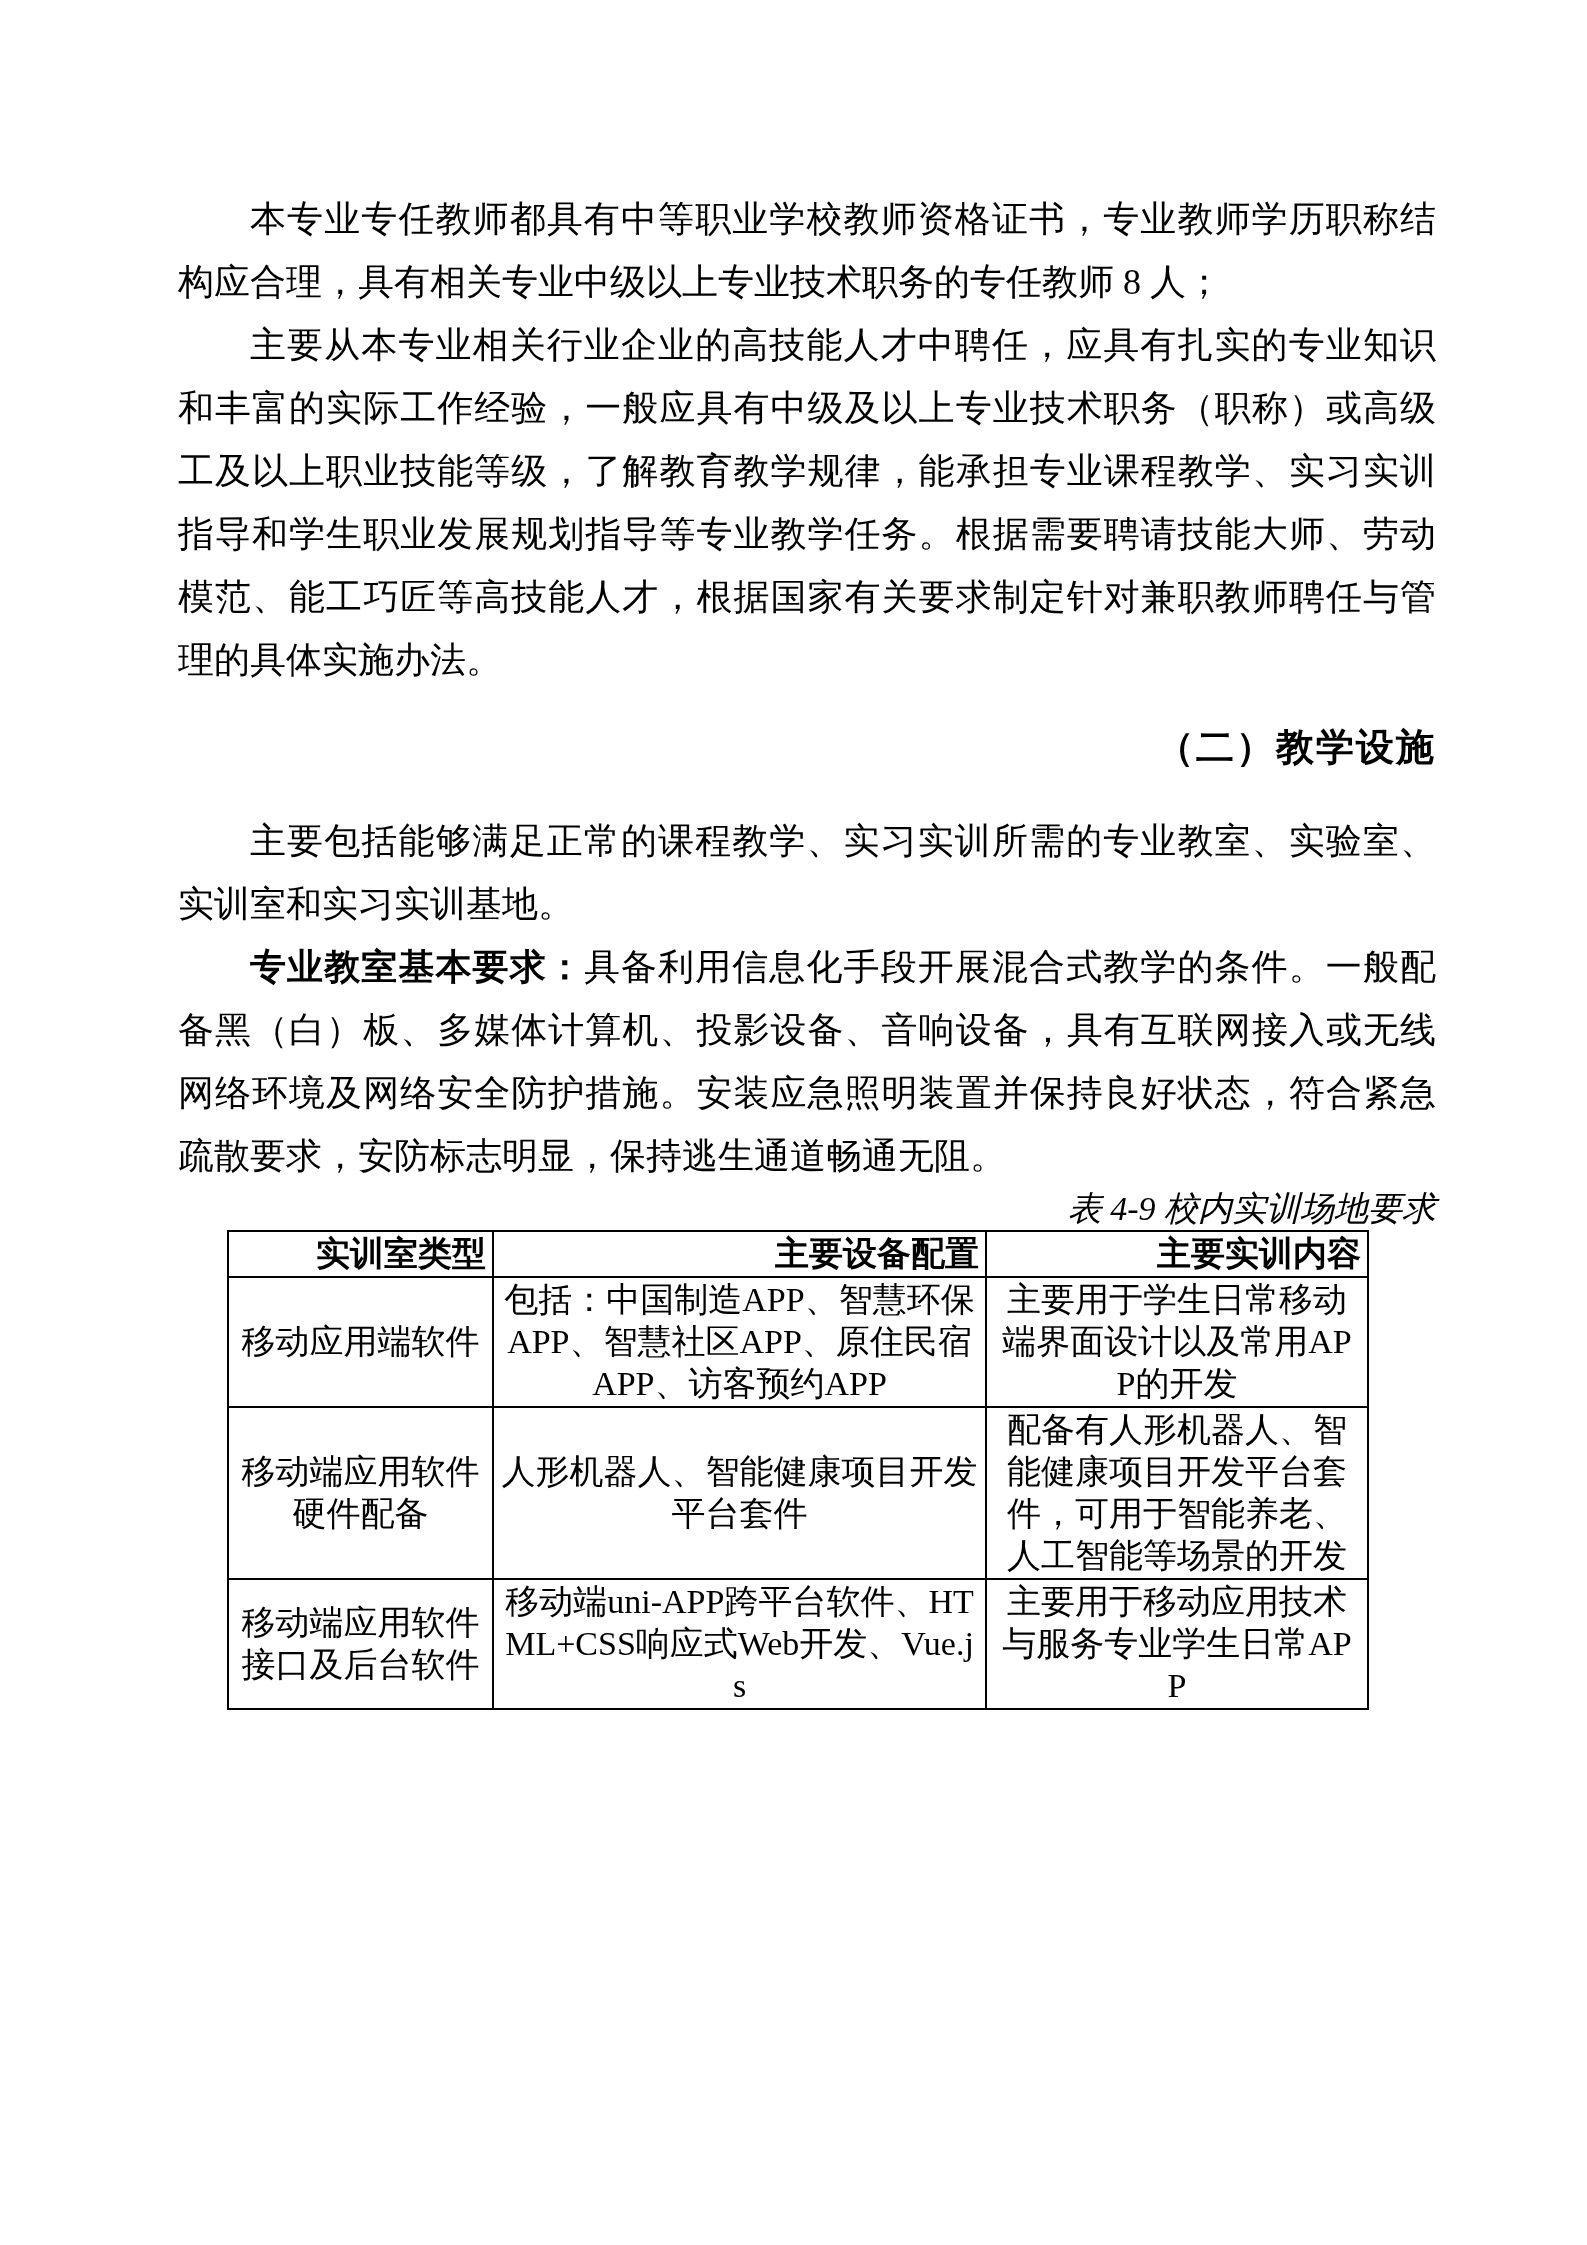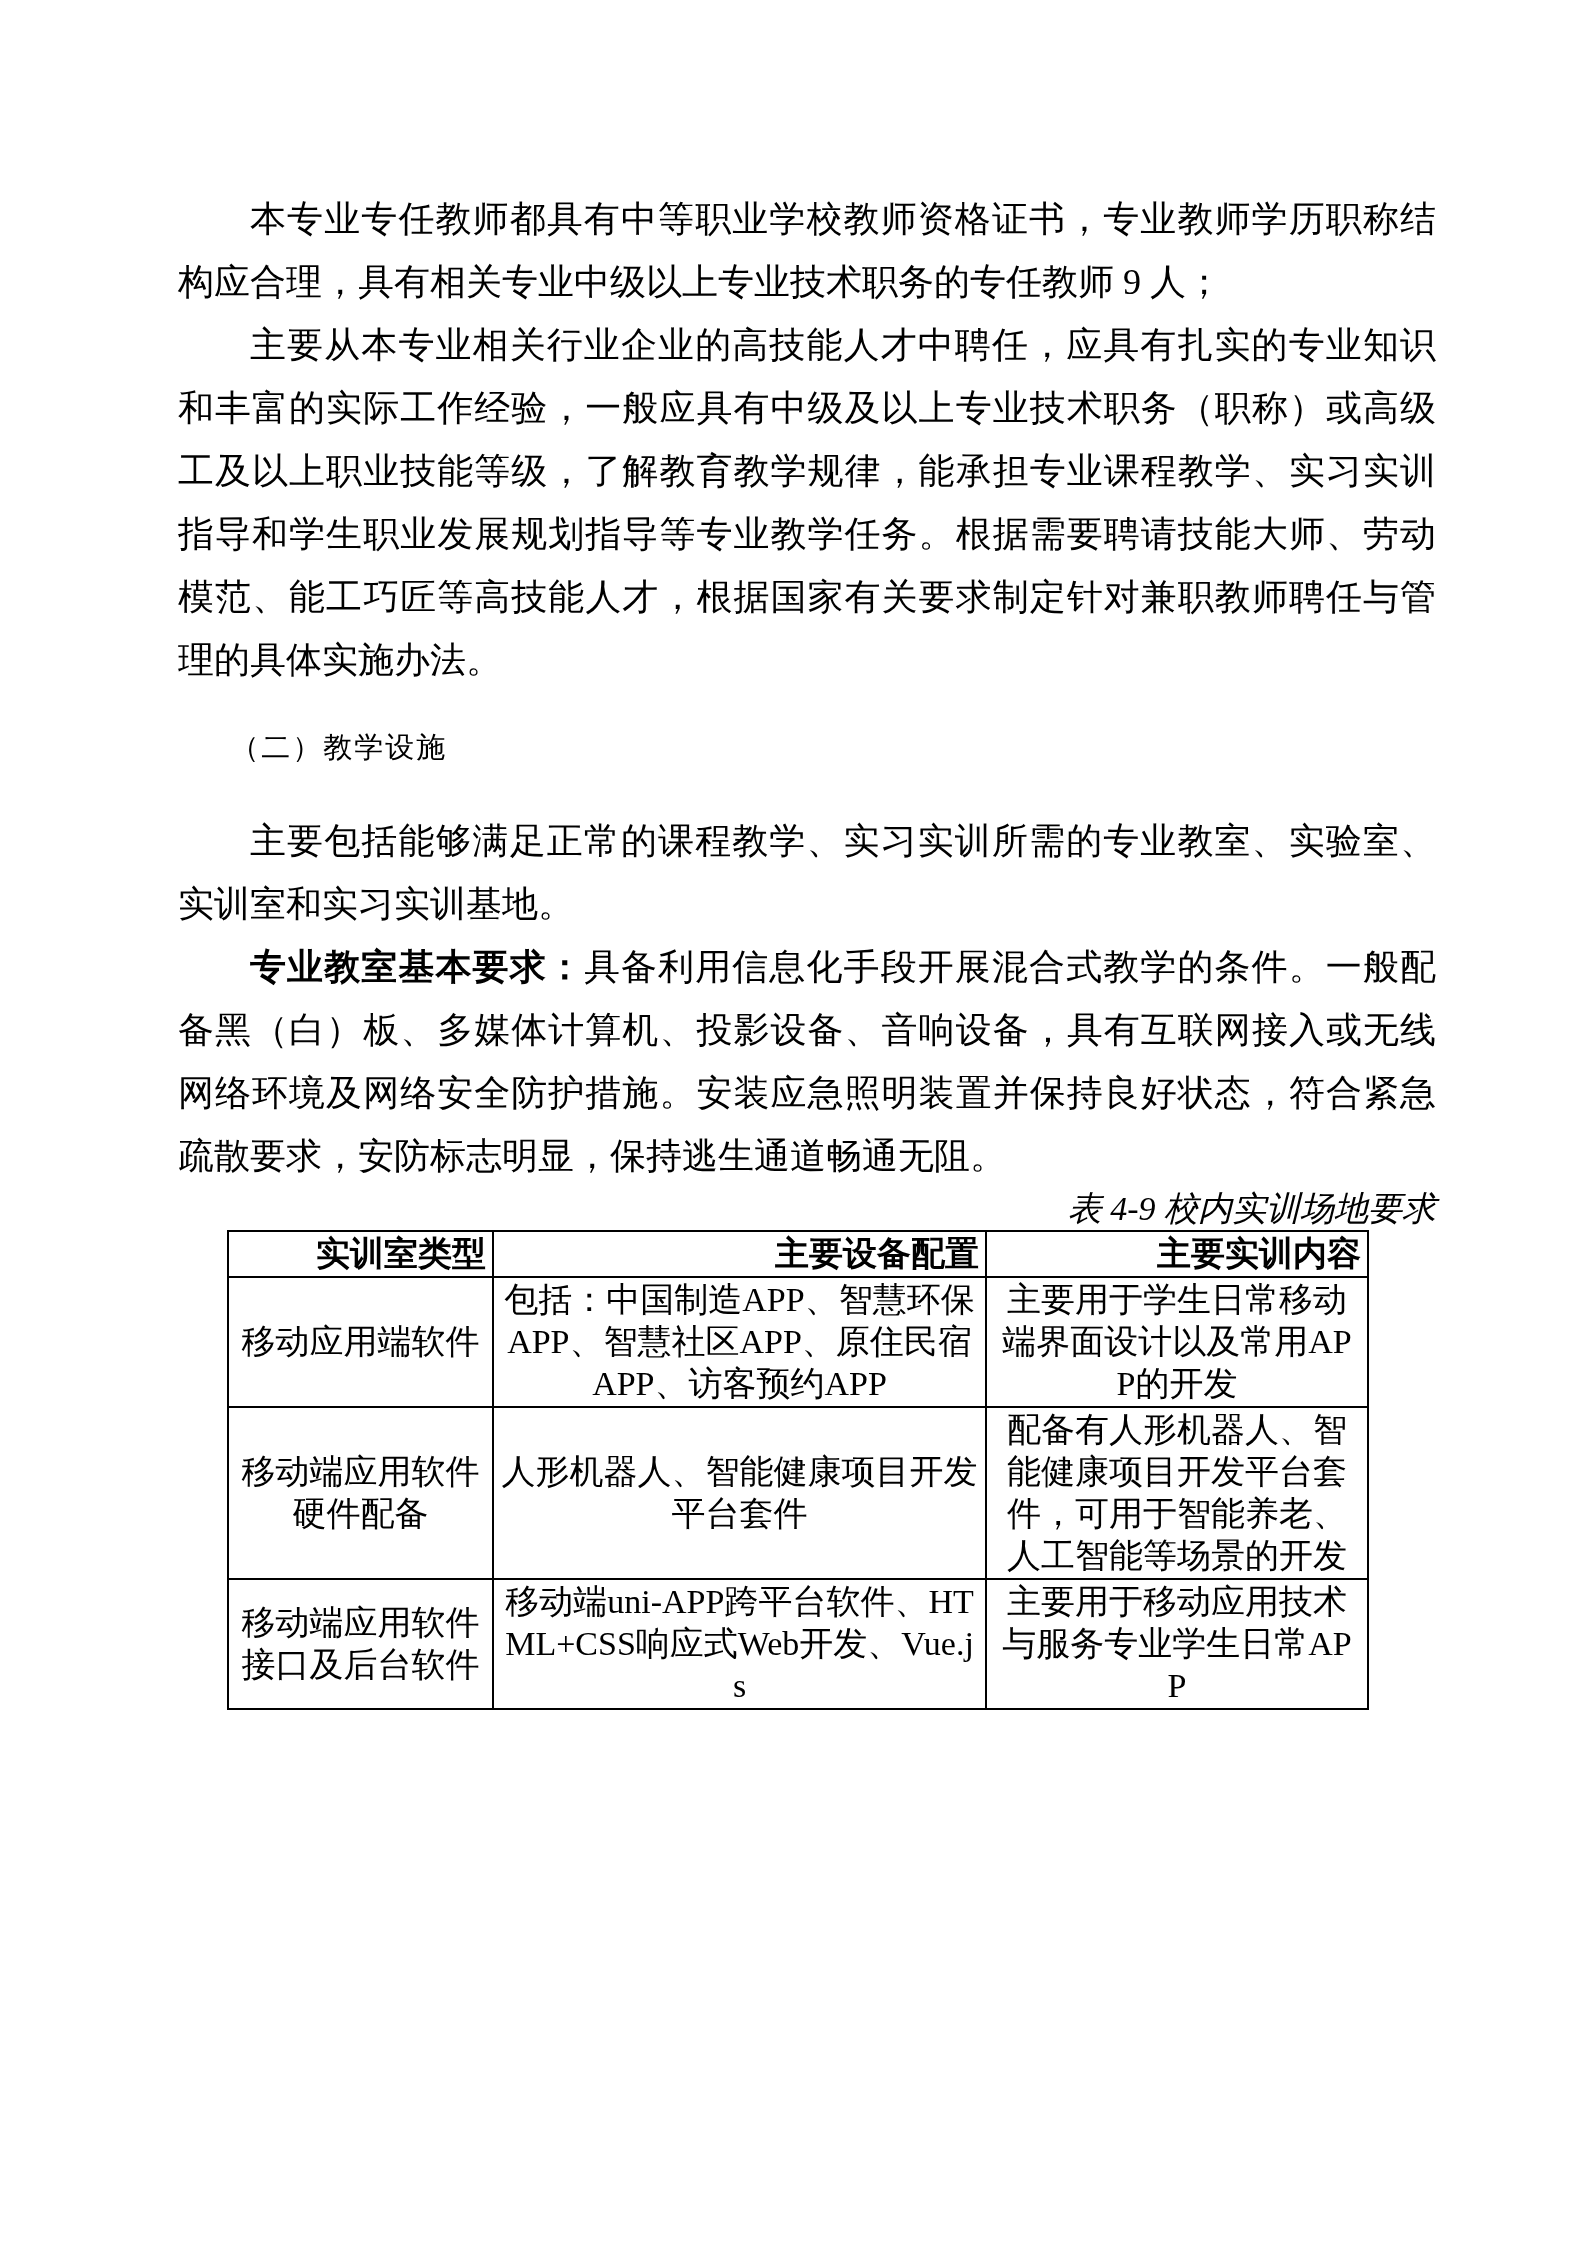--- a/index.html
+++ b/index.html
@@ -25,25 +25,26 @@
   .para .lead{font-weight:bold;}
   .h3-bold{
     margin:0;
     font-size:36px;
     line-height:63px;
     font-weight:bold;
     text-indent:2em;
   }
   .h2-kai{
     margin:20px 0 28px 0;
-    font-size:29px;
+    font-size:38px;
     line-height:70px;
-    font-weight:normal;
+    font-weight:bold;
     text-indent:1.8em;
     letter-spacing:2px;
+    text-align:right;
   }
   .table-caption{
     margin:0;
     text-align:right;
     font-size:34px;
     line-height:42px;
     text-indent:0;
     font-style:italic;
   }
   table.req{
@@ -66,21 +67,21 @@
   tr.hdr{height:43px;}
   tr.r1{height:127px;}
   tr.r2{height:168px;}
   tr.r3{height:89px;}
 </style>
 </head>
 <body>
 
 <div class="page">
 
-  <p class="para">本专业专任教师都具有中等职业学校教师资格证书，专业教师学历职称结构应合理，具有相关专业中级以上专业技术职务的专任教师 9 人；</p>
+  <p class="para">本专业专任教师都具有中等职业学校教师资格证书，专业教师学历职称结构应合理，具有相关专业中级以上专业技术职务的专任教师 8 人；</p>
 
 
   <p class="para">主要从本专业相关行业企业的高技能人才中聘任，应具有扎实的专业知识和丰富的实际工作经验，一般应具有中级及以上专业技术职务（职称）或高级工及以上职业技能等级，了解教育教学规律，能承担专业课程教学、实习实训指导和学生职业发展规划指导等专业教学任务。根据需要聘请技能大师、劳动模范、能工巧匠等高技能人才，根据国家有关要求制定针对兼职教师聘任与管理的具体实施办法。</p>
 
   <p class="h2-kai">（二）教学设施</p>
 
   <p class="para">主要包括能够满足正常的课程教学、实习实训所需的专业教室、实验室、实训室和实习实训基地。</p>
 
   <p class="para"><span class="lead">专业教室基本要求：</span><span>具备利用信息化手段开展混合式教学的条件。一般配备黑（白）板、多媒体计算机、投影设备、音响设备，具有互联网接入或无线网络环境及网络安全防护措施。安装应急照明装置并保持良好状态，符合紧急疏散要求，安防标志明显，保持逃生通道畅通无阻。</span></p>
 

